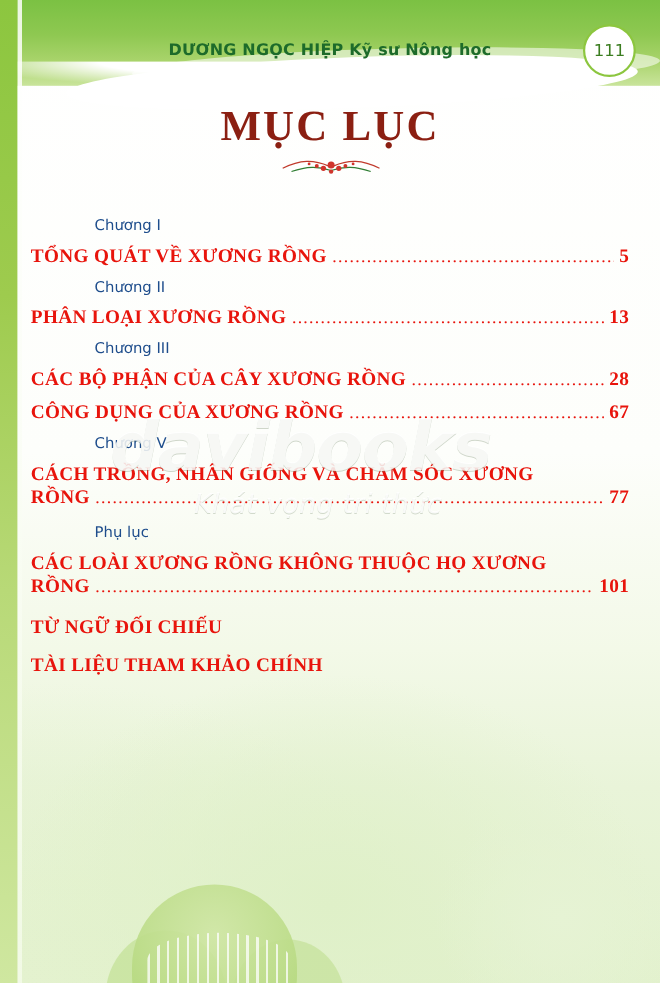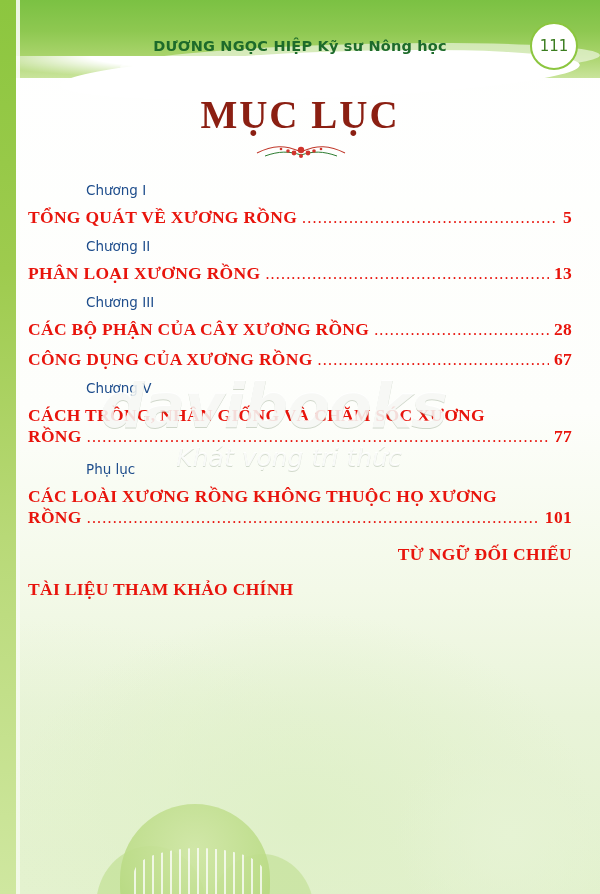--- a/index.html
+++ b/index.html
@@ -108,21 +108,21 @@
     letter-spacing: 2px;
   }
   .title-orn {
     position: absolute;
     left: 255px; top: 140px;
     width: 92px; height: 22px;
   }
   
   .toc {
     position: absolute;
-    left: 0; top: 172px;
+    left: 0; top: 187px;
     width: 600px;
   }
   .chapter-label {
     font-family: "DejaVu Sans", sans-serif;
     font-size: 13.5px;
     color: #1e4d8c;
     margin-left: 86px;
     margin-top: 10px;
     margin-bottom: 2px;
   }
@@ -301,21 +301,21 @@
     <div class="chapter-label" style="margin-top:14px;">Phụ lục</div>
     <div class="entry two-line">
       <span class="l1">CÁC LOÀI XƯƠNG RỒNG KHÔNG THUỘC HỌ XƯƠNG</span>
       <span class="l2">
         <span class="etitle">RỒNG</span>
         <span class="leader">..............................................................................................</span>
         <span class="epage">101</span>
       </span>
     </div>
 
-    <div class="entry nopage" style="margin-top:16px;justify-content:flex-end;">
+    <div class="entry nopage" style="margin-top:16px;">
       <span class="etitle">TỪ NGỮ ĐỐI CHIẾU</span>
 
     </div>
 
     <div class="entry nopage" style="margin-top:14px;">
       <span class="etitle">TÀI LIỆU THAM KHẢO CHÍNH</span>
 
     </div>
 
   </div>

